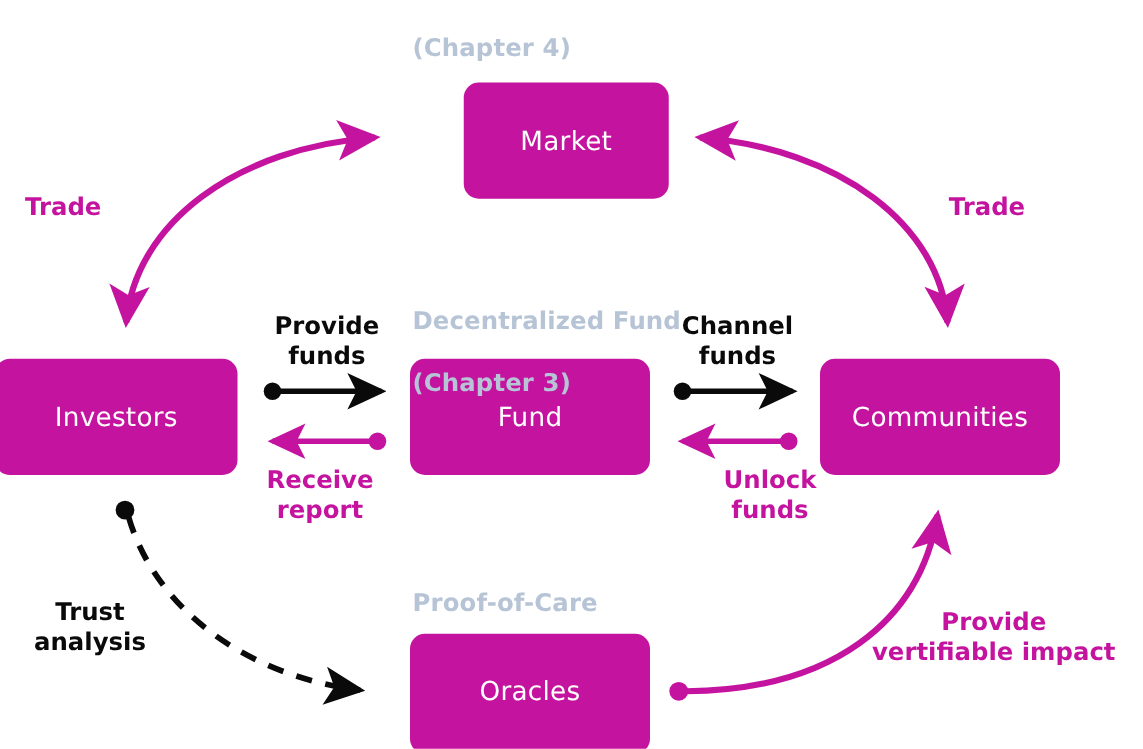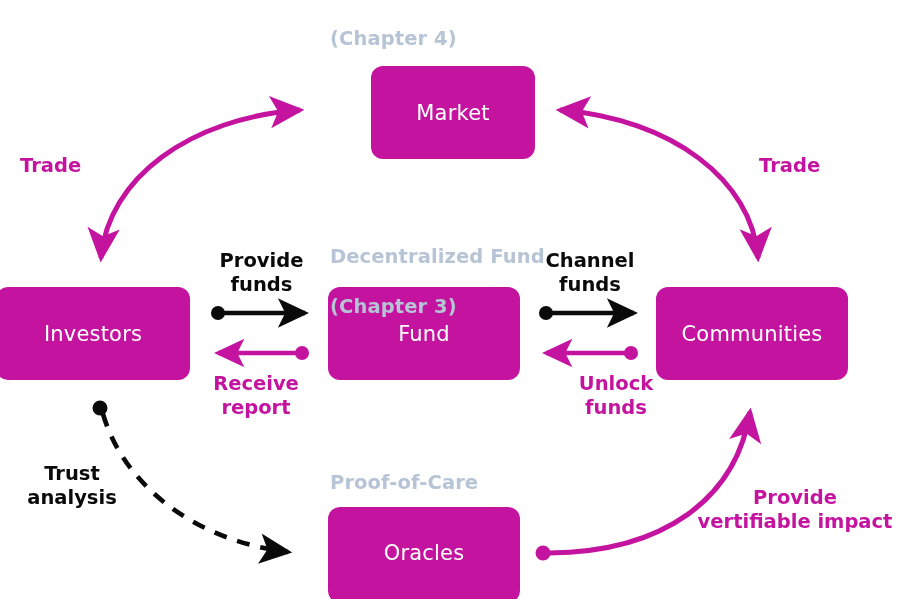--- a/index.html
+++ b/index.html
@@ -127,19 +127,19 @@
 
   <div class="elabel pink center" style="left:196px;top:372px;width:120px;">Receive
 report</div>
 
   <div class="elabel black center" style="left:536px;top:249px;width:108px;">Channel
 funds</div>
 
   <div class="elabel pink center" style="left:562px;top:372px;width:108px;">Unlock
 funds</div>
 
-  <div class="elabel black center" style="left:10px;top:462px;width:124px;">Trust
+  <div class="elabel black center" style="left:10px;top:478px;width:124px;">Trust
 analysis</div>
 
   <div class="elabel pink center" style="left:678px;top:486px;width:234px;">Provide
 vertifiable impact</div>
 
 </div>
 
 </body></html>

